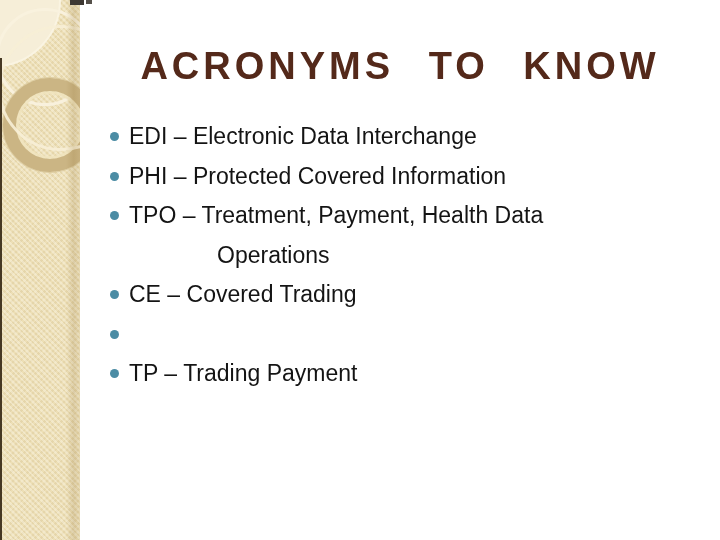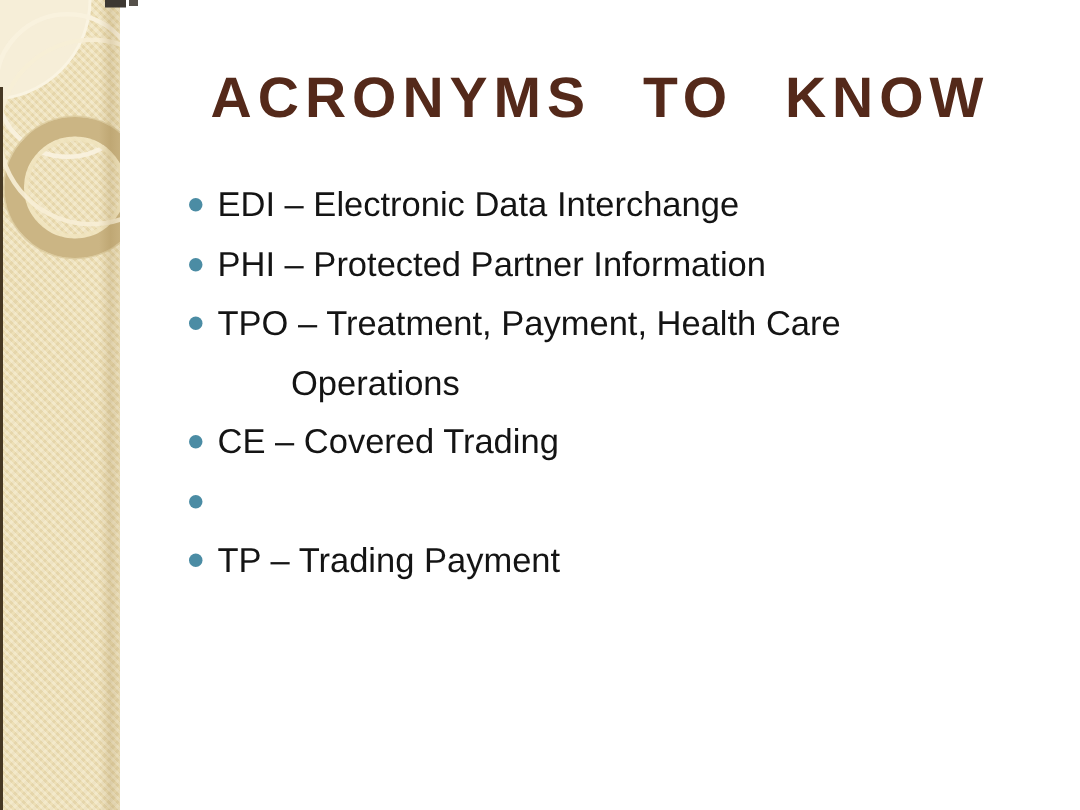--- a/index.html
+++ b/index.html
@@ -108,21 +108,21 @@
     font-weight: 700;
     color: #54291A;
     letter-spacing: 4px;
     word-spacing: 20px;
     white-space: nowrap;
   }
 
   
   .acronym-list {
     position: absolute;
-    left: 126px;
+    left: 110px;
     top: 117px;
     width: 560px;
   }
   .row {
     display: flex;
     align-items: center;
     height: 39.5px;
     white-space: nowrap;
   }
   .dot {
@@ -131,21 +131,21 @@
     background: #4B8CA4;
     margin-right: 10px;
     flex: 0 0 auto;
   }
   .row .txt {
     font-size: 23px;
     color: #141414;
     letter-spacing: 0px;
   }
   .row.continuation .txt {
-    margin-left: 68px; 
+    margin-left: 107px; 
   }
 </style>
 </head>
 <body>
 
 <div class="slide">
 
   <div class="sidebar">
     <div class="circle-light"></div>
     <div class="ring-thin-a"></div>
@@ -160,25 +160,25 @@
 
   <div class="title">ACRONYMS TO KNOW</div>
 
   <div class="acronym-list">
     <div class="row">
       <span class="dot"></span>
       <span class="txt">EDI – Electronic Data Interchange</span>
     </div>
     <div class="row">
       <span class="dot"></span>
-      <span class="txt">PHI – Protected Partner Information</span>
+      <span class="txt">PHI – Protected Covered Information</span>
     </div>
     <div class="row">
       <span class="dot"></span>
-      <span class="txt">TPO – Treatment, Payment, Health Care</span>
+      <span class="txt">TPO – Treatment, Payment, Health Data</span>
     </div>
     <div class="row continuation">
       <span class="txt">Operations</span>
     </div>
     <div class="row">
       <span class="dot"></span>
       <span class="txt">CE – Covered Trading</span>
     </div>
     <div class="row">
       <span class="dot"></span>

